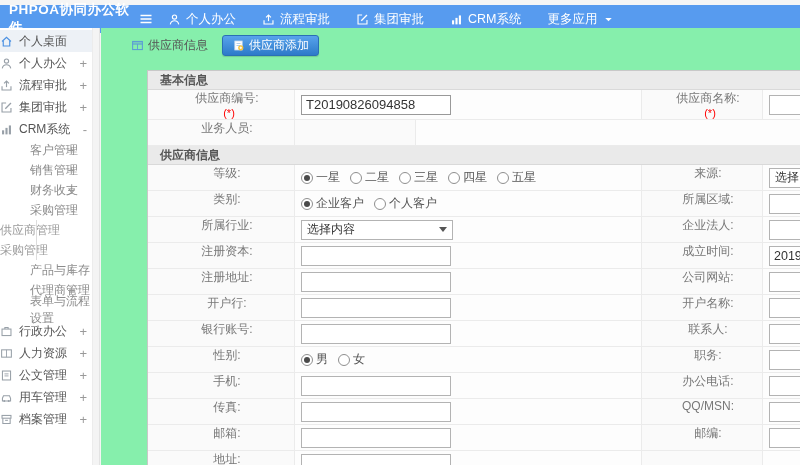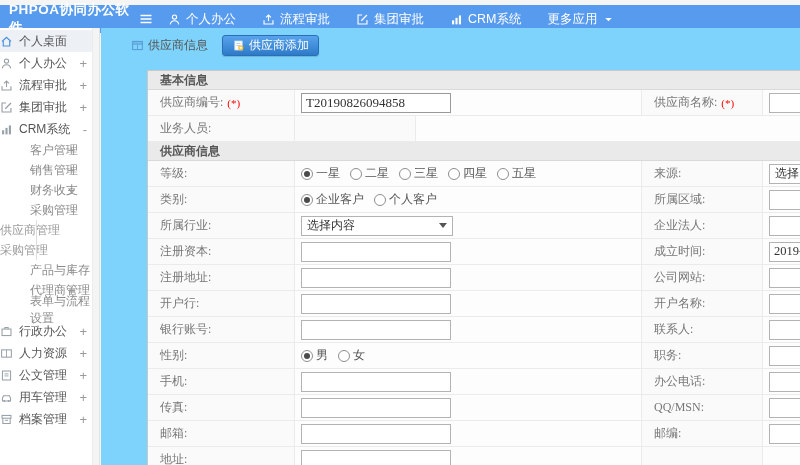--- a/index.html
+++ b/index.html
@@ -29,35 +29,35 @@
   .side-item.lv0.active .icn { color:#4a90e2; }
   .side-item.lv1 { height:20px; padding-left:30px; color:#8b8b8b; }
   .side-item.lv2 { height:20px; color:#9b9b9b; }
   .side-item.lv2::before { content:''; position:absolute; left:36px; top:0; bottom:0; border-left:1px solid #ddd; }
   .expand { position:absolute; color:#999; font-size:13px; line-height:1; }
   .lv0 .expand { right:12px; }
   .lv1 .expand { right:24px; }
   .expand.tight { position:static; margin-left:1px; }
 
   
-  .main { position:absolute; left:101px; top:28px; right:0; bottom:0; background:#7dd3fc;font-family:Liberation Serif, serif; }
+  .main { position:absolute; left:101px; top:28px; right:0; bottom:0; background:#86efac; }
   .tabbar { height:34px; padding:7px 0 0 30px; display:flex; align-items:flex-start; }
   .tab { display:flex; align-items:center; height:21px; font-size:12px; color:#555; margin-right:14px; cursor:pointer; }
   .tab .icn { width:13px; height:13px; margin-right:4px; }
   .tab.active { background:linear-gradient(#58a3ec,#2d7ac9); border:1px solid #2a6fb5; border-radius:3px;
                 color:#fff; padding:0 9px; box-shadow:0 1px 1px rgba(0,0,0,.15); }
 
   
   .panel { position:absolute; left:46px; top:42px; width:860px; background:#fdfdfd;
            border:1px solid #c8c8c8; }
   .section-title { height:19px; line-height:19px; background:#eaeaea; border-bottom:1px solid #d9d9d9;
                    font-size:12px; font-weight:bold; color:#555; padding-left:12px; }
   .form-row { display:flex; border-bottom:1px solid #ebebeb; min-height:26px; }
   .cell { display:flex; align-items:center; }
-  .cell.lab { background:#fafafa; color:#777; font-size:12px; padding-left:12px; }
+  .cell.lab { background:#fafafa; color:#777; font-size:12px; padding-left:12px;flex-direction:column; }
   .cell.lab.l { width:147px; border-right:1px solid #ebebeb; }
   .cell.fld.l { width:347px; padding-left:6px; border-right:1px solid #ebebeb; background:#fdfdfd; }
   .cell.lab.r { width:121px; border-right:1px solid #ebebeb; }
   .cell.fld.r { flex:1; padding-left:6px; background:#fdfdfd; }
   .req { color:#f00; margin-left:4px; font-size:11px; }
   input.txt { height:20px; border:1px solid #b3b3b3; padding:0 4px; font-size:12.5px; color:#333;
               background:#fff; font-family:inherit; }
   .fld.l input.txt { width:150px; }
   .fld.r input.txt { width:192px; }
   input.txt.code { width:122px; border-color:#999; font-size:13px; }

